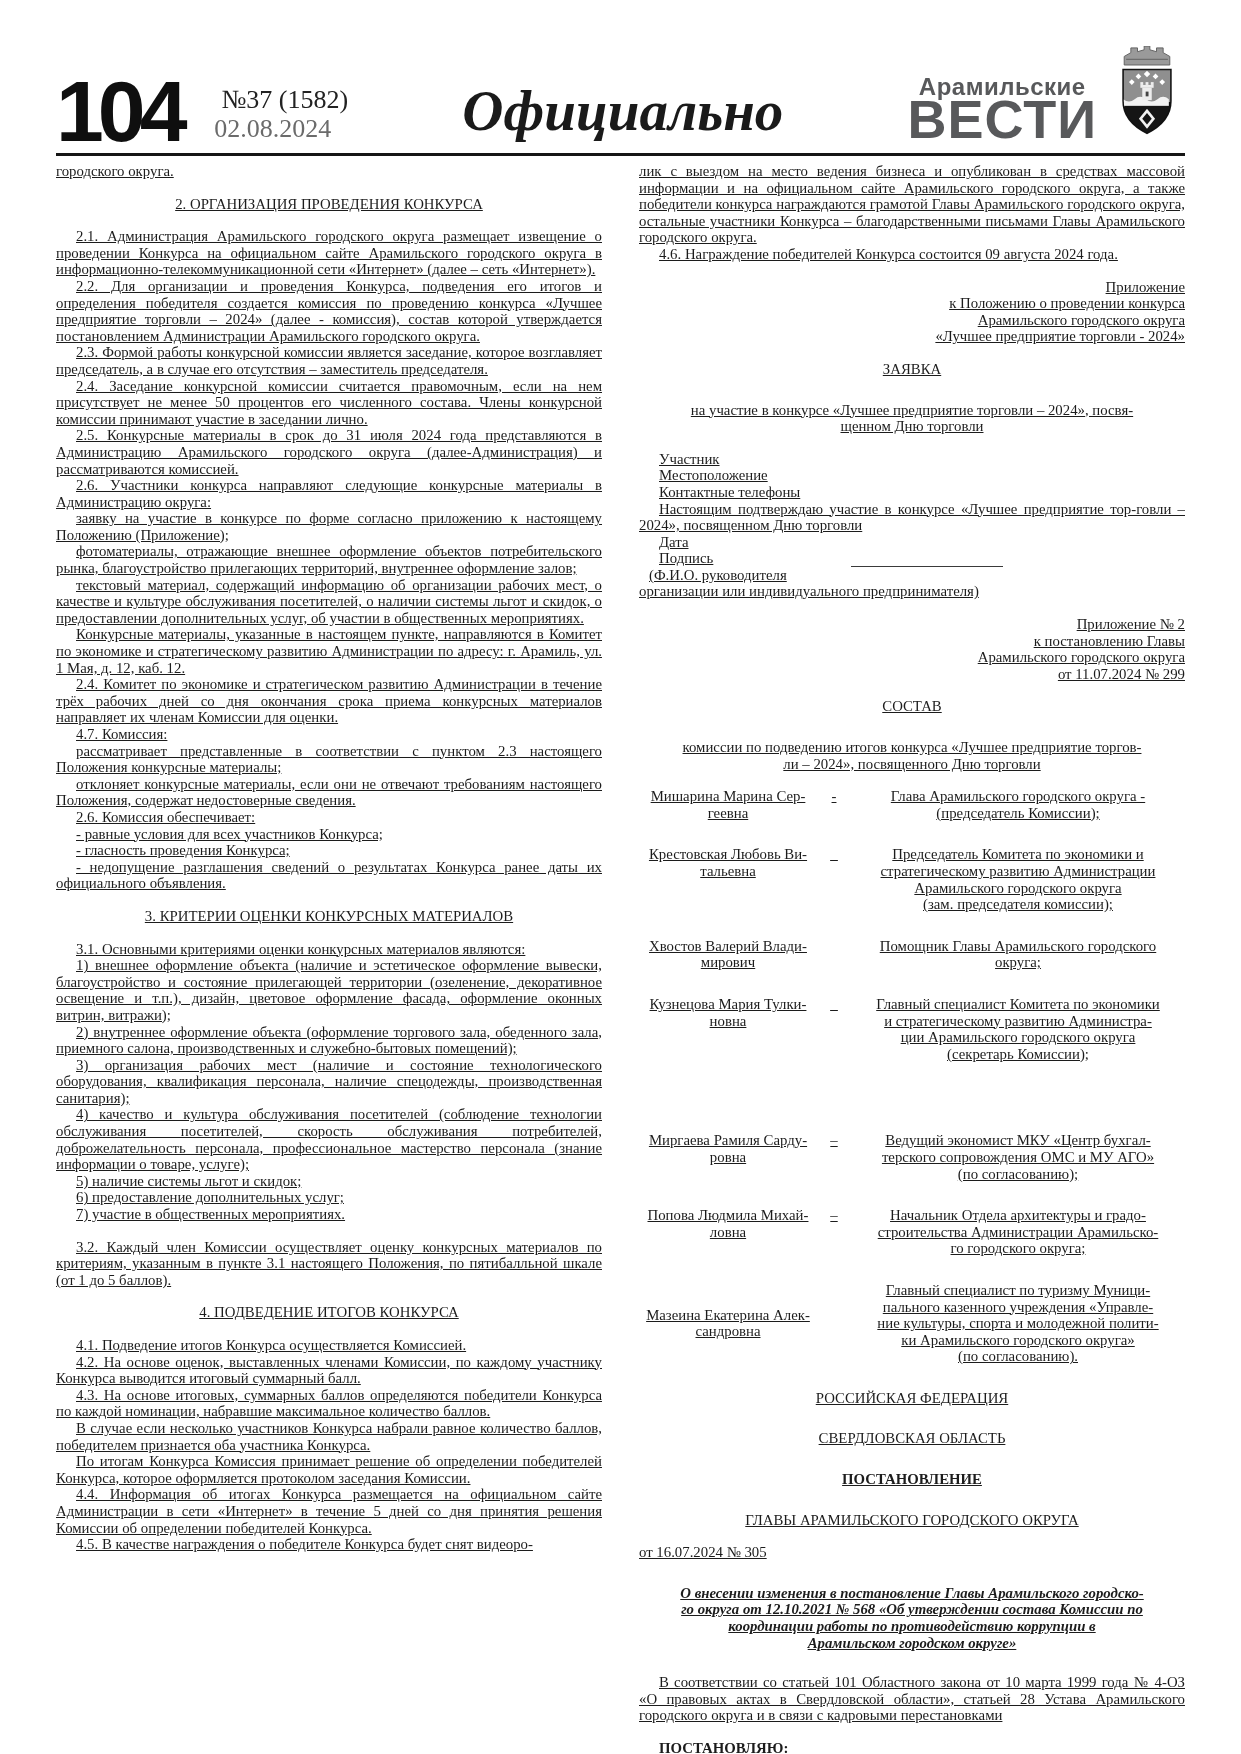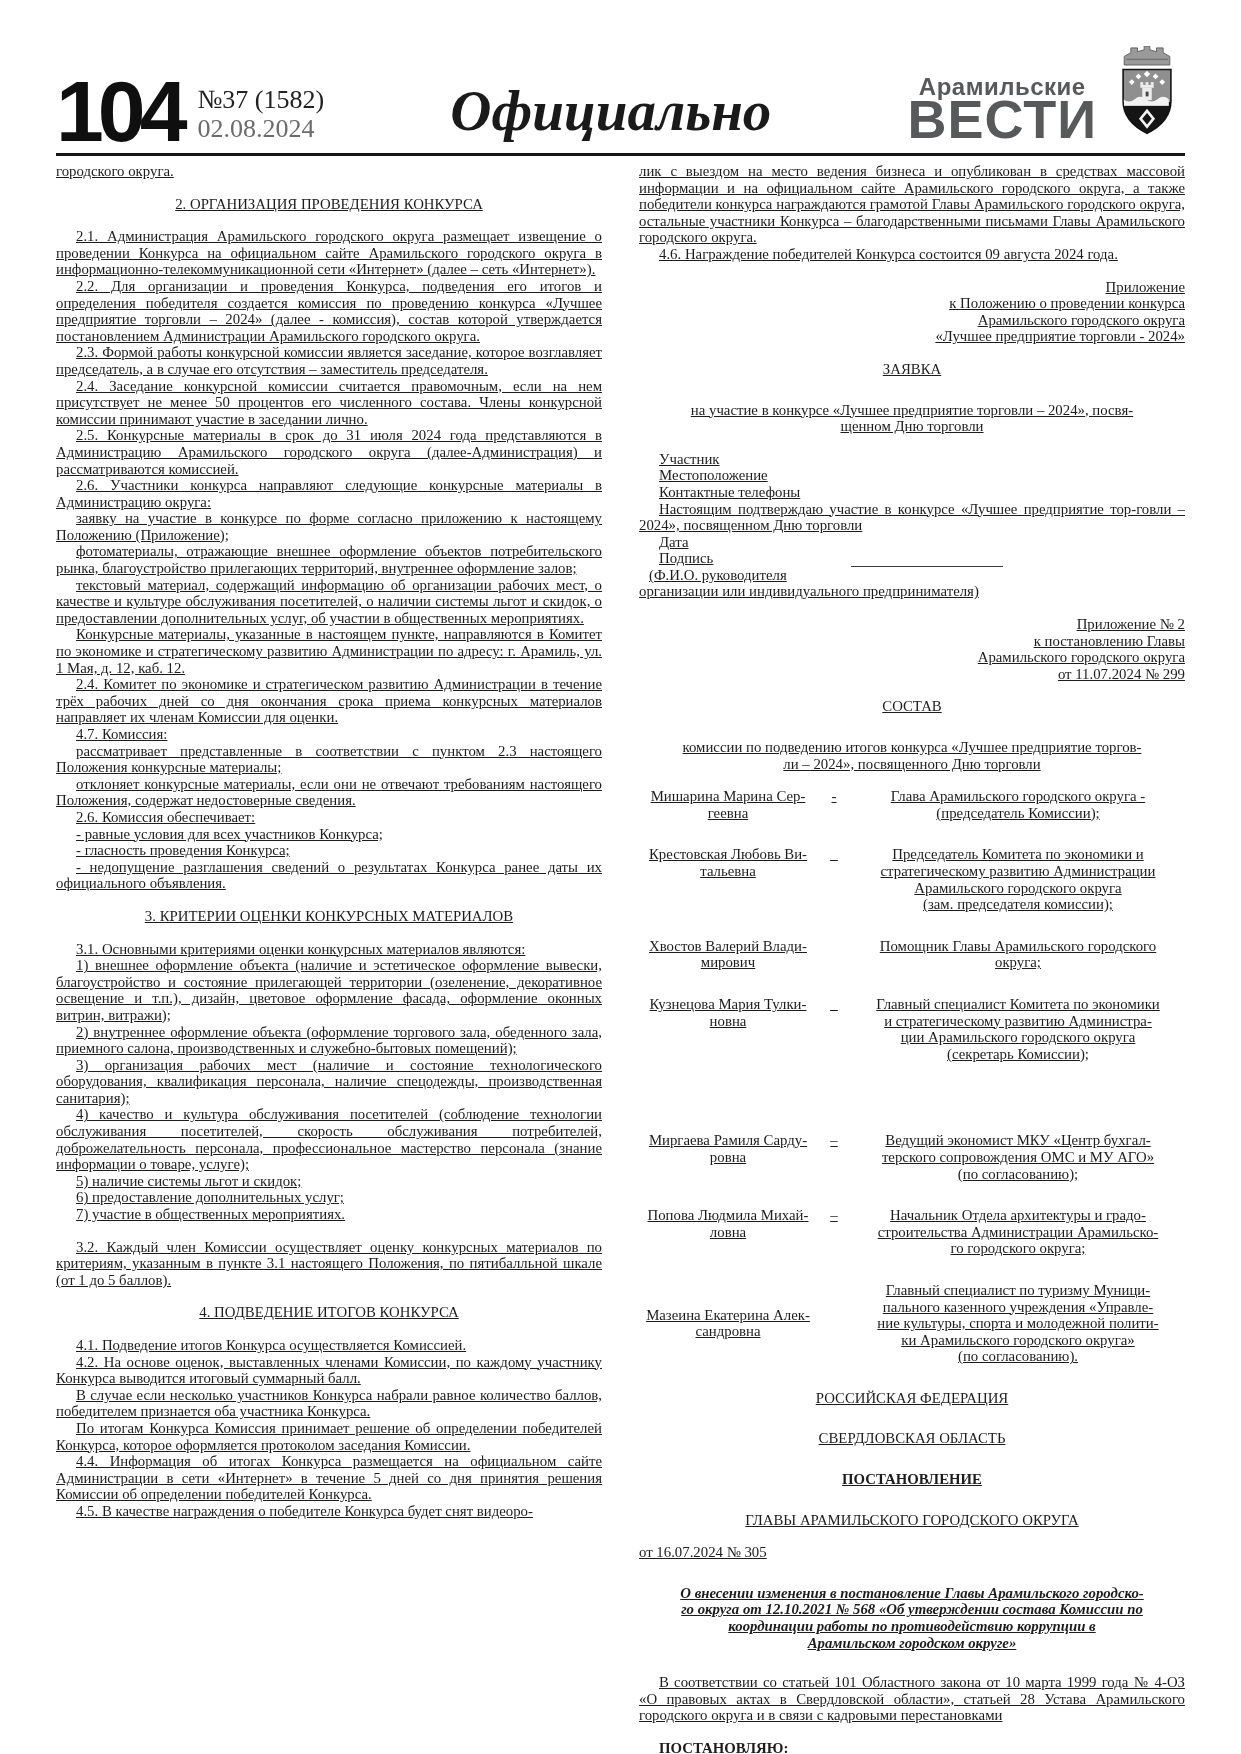--- a/index.html
+++ b/index.html
@@ -5,22 +5,22 @@
   html,body{margin:0;padding:0;background:#ffffff;}
   body{width:1241px;height:1754px;overflow:hidden;color:#1c1c1c;
        font-family:"Liberation Serif",serif;}
   .page{width:1241px;height:1754px;position:relative;box-sizing:border-box;}
 
   
   .header{display:flex;align-items:flex-end;padding:46px 56px 8px 56px;}
   .pagenum{font-family:"Liberation Sans",sans-serif;font-weight:bold;
            font-size:86px;line-height:0.78;letter-spacing:-6px;color:#0f0f0f;}
   .issue{margin-left:16px;line-height:1.12;font-size:26px;padding-bottom:2px;}
-  .issue .num{color:#222;}
-  .issue .date{color:#6b6b6b;}
+  .issue .num{color:#222;margin-left:24px;}
+  .issue .date{color:#6b6b6b;text-align:center;}
   .official{flex:1;text-align:center;font-style:italic;font-weight:bold;
             font-size:57px;line-height:1;color:#1a1a1a;padding:0 10px 6px 0;}
   .masthead{text-align:center;font-family:"Liberation Sans",sans-serif;
             color:#58595b;line-height:0.82;padding-bottom:4px;}
   .mh-top{font-weight:bold;font-size:24px;letter-spacing:0.5px;}
   .mh-bottom{font-weight:bold;font-size:54px;letter-spacing:1px;}
   .coat{margin-left:12px;}
   .rule{border-top:3px solid #151515;margin:0 56px;}
 
   
@@ -135,20 +135,21 @@
       <p class="p">2) внутреннее оформление объекта (оформление торгового зала, обеденного зала, приемного салона, производственных и служебно-бытовых помещений);</p>
       <p class="p">3) организация рабочих мест (наличие и состояние технологического оборудования, квалификация персонала, наличие спецодежды, производственная санитария);</p>
       <p class="p">4) качество и культура обслуживания посетителей (соблюдение технологии обслуживания посетителей, скорость обслуживания потребителей, доброжелательность персонала, профессиональное мастерство персонала (знание информации о товаре, услуге);</p>
       <p class="p">5) наличие системы льгот и скидок;</p>
       <p class="p">6) предоставление дополнительных услуг;</p>
       <p class="p">7) участие в общественных мероприятиях.</p>
       <p class="p gap-top">3.2. Каждый член Комиссии осуществляет оценку конкурсных материалов по критериям, указанным в пункте 3.1 настоящего Положения, по пятибалльной шкале (от 1 до 5 баллов).</p>
       <p class="h">4. ПОДВЕДЕНИЕ ИТОГОВ КОНКУРСА</p>
       <p class="p">4.1. Подведение итогов Конкурса осуществляется Комиссией.</p>
       <p class="p">4.2. На основе оценок, выставленных членами Комиссии, по каждому участнику Конкурса выводится итоговый суммарный балл.</p>
+      <p class="p">4.3. На основе итоговых, суммарных баллов определяются победители Конкурса по каждой номинации, набравшие максимальное количество баллов.</p>
       <p class="p">В случае если несколько участников Конкурса набрали равное количество баллов, победителем признается оба участника Конкурса.</p>
       <p class="p">По итогам Конкурса Комиссия принимает решение об определении победителей Конкурса, которое оформляется протоколом заседания Комиссии.</p>
       <p class="p">4.4. Информация об итогах Конкурса размещается на официальном сайте Администрации в сети «Интернет» в течение 5 дней со дня принятия решения Комиссии об определении победителей Конкурса.</p>
       <p class="p">4.5. В качестве награждения о победителе Конкурса будет снят видеоро-</p>
     </div>
 
     <div class="col">
       <p class="p0">лик с выездом на место ведения бизнеса и опубликован в средствах массовой информации и на официальном сайте Арамильского городского округа, а также победители конкурса награждаются грамотой Главы Арамильского городского округа, остальные участники Конкурса – благодарственными письмами Главы Арамильского городского округа.</p>
       <p class="p">4.6. Награждение победителей Конкурса состоится 09 августа 2024 года.</p>
 

